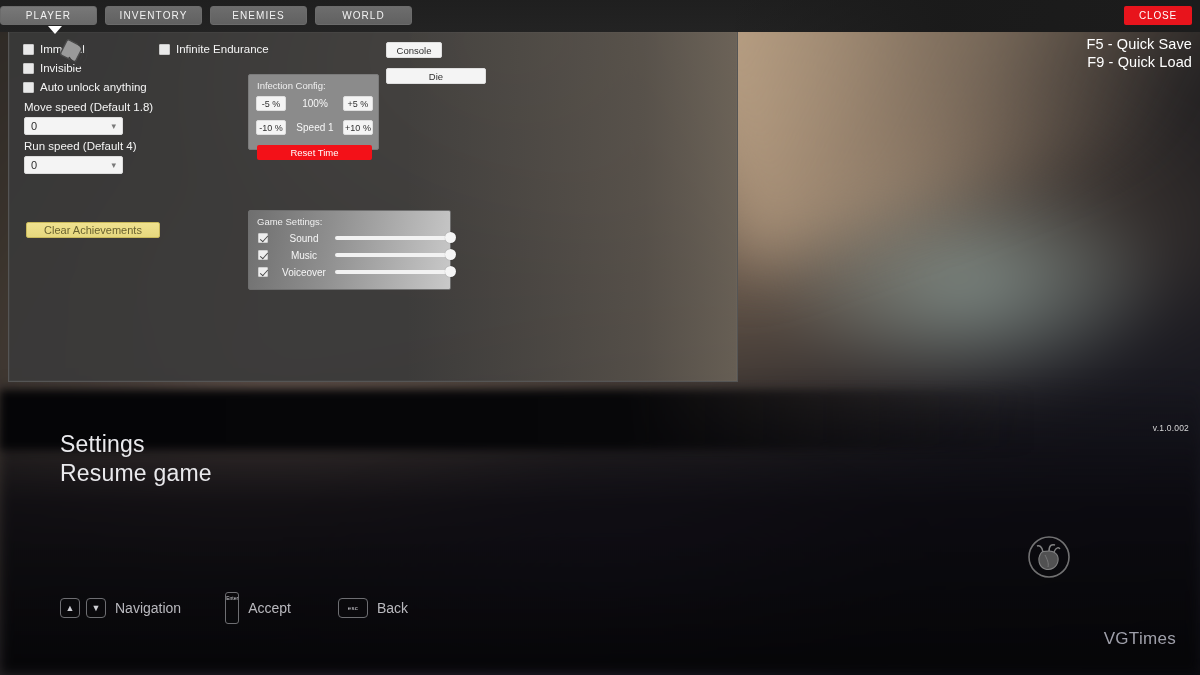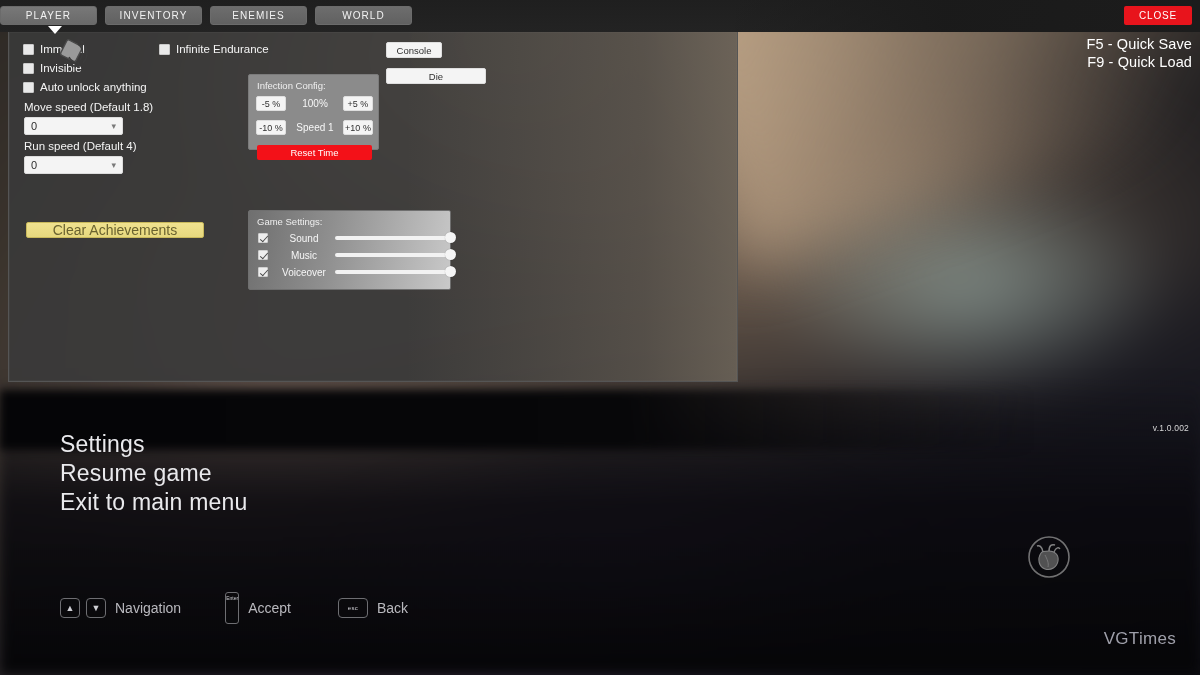--- a/index.html
+++ b/index.html
@@ -132,24 +132,24 @@
 
   .field-label { position:absolute; color:#f4f4f4; font-size:11.5px; }
   .select {
     position:absolute; width:99px; height:18px; background:#f4f4f4; border:1px solid #dcdcdc;
     border-radius:2px; color:#2d2d2d; font-size:11px; display:flex; align-items:center;
     padding:0 6px; cursor:pointer;
   }
   .select .chev { margin-left:auto; font-size:9px; color:#7a7a7a; }
 
   .clear-ach {
-    position:absolute; left:17px; top:190px; width:178px; height:16px;
+    position:absolute; left:17px; top:190px; width:134px; height:16px;
     background:linear-gradient(180deg,#f0e28f,#e6d87e);
     border:1px solid #c9b95c; border-radius:2px;
-    color:#6a6330; font-size:14px; display:flex; align-items:center; justify-content:center;
+    color:#6a6330; font-size:11px; display:flex; align-items:center; justify-content:center;
     cursor:pointer;
   }
 
   
   .card-infect {
     position:absolute; left:239px; top:42px; width:131px; height:76px;
     background:#8b8b8b; border:1px solid #7b7b7b; border-radius:2px;
   }
   .card-title { position:absolute; left:8px; top:5px; color:#efefef; font-size:9.5px; }
   .pct-btn {
@@ -207,21 +207,20 @@
     <div class="bg-base"></div>
     <div class="bg-diag"></div>
     <div class="bg-purple"></div>
     <div class="bg-dark-bottom"></div>
     <div class="bg-dark-left"></div>
   </div>
 
   <div class="pause-menu">
     <div class="pause-item">Settings</div>
     <div class="pause-item">Resume game</div>
-    <div class="pause-item">Exit to main menu</div>
   </div>
 
   <div class="hints">
     <div class="hint-group">
       <div class="key key-sq">▲</div>
       <div class="key key-sq">▼</div>
       <div class="hint-label">Navigation</div>
     </div>
     <div class="gap-a"></div>
     <div class="hint-group">

